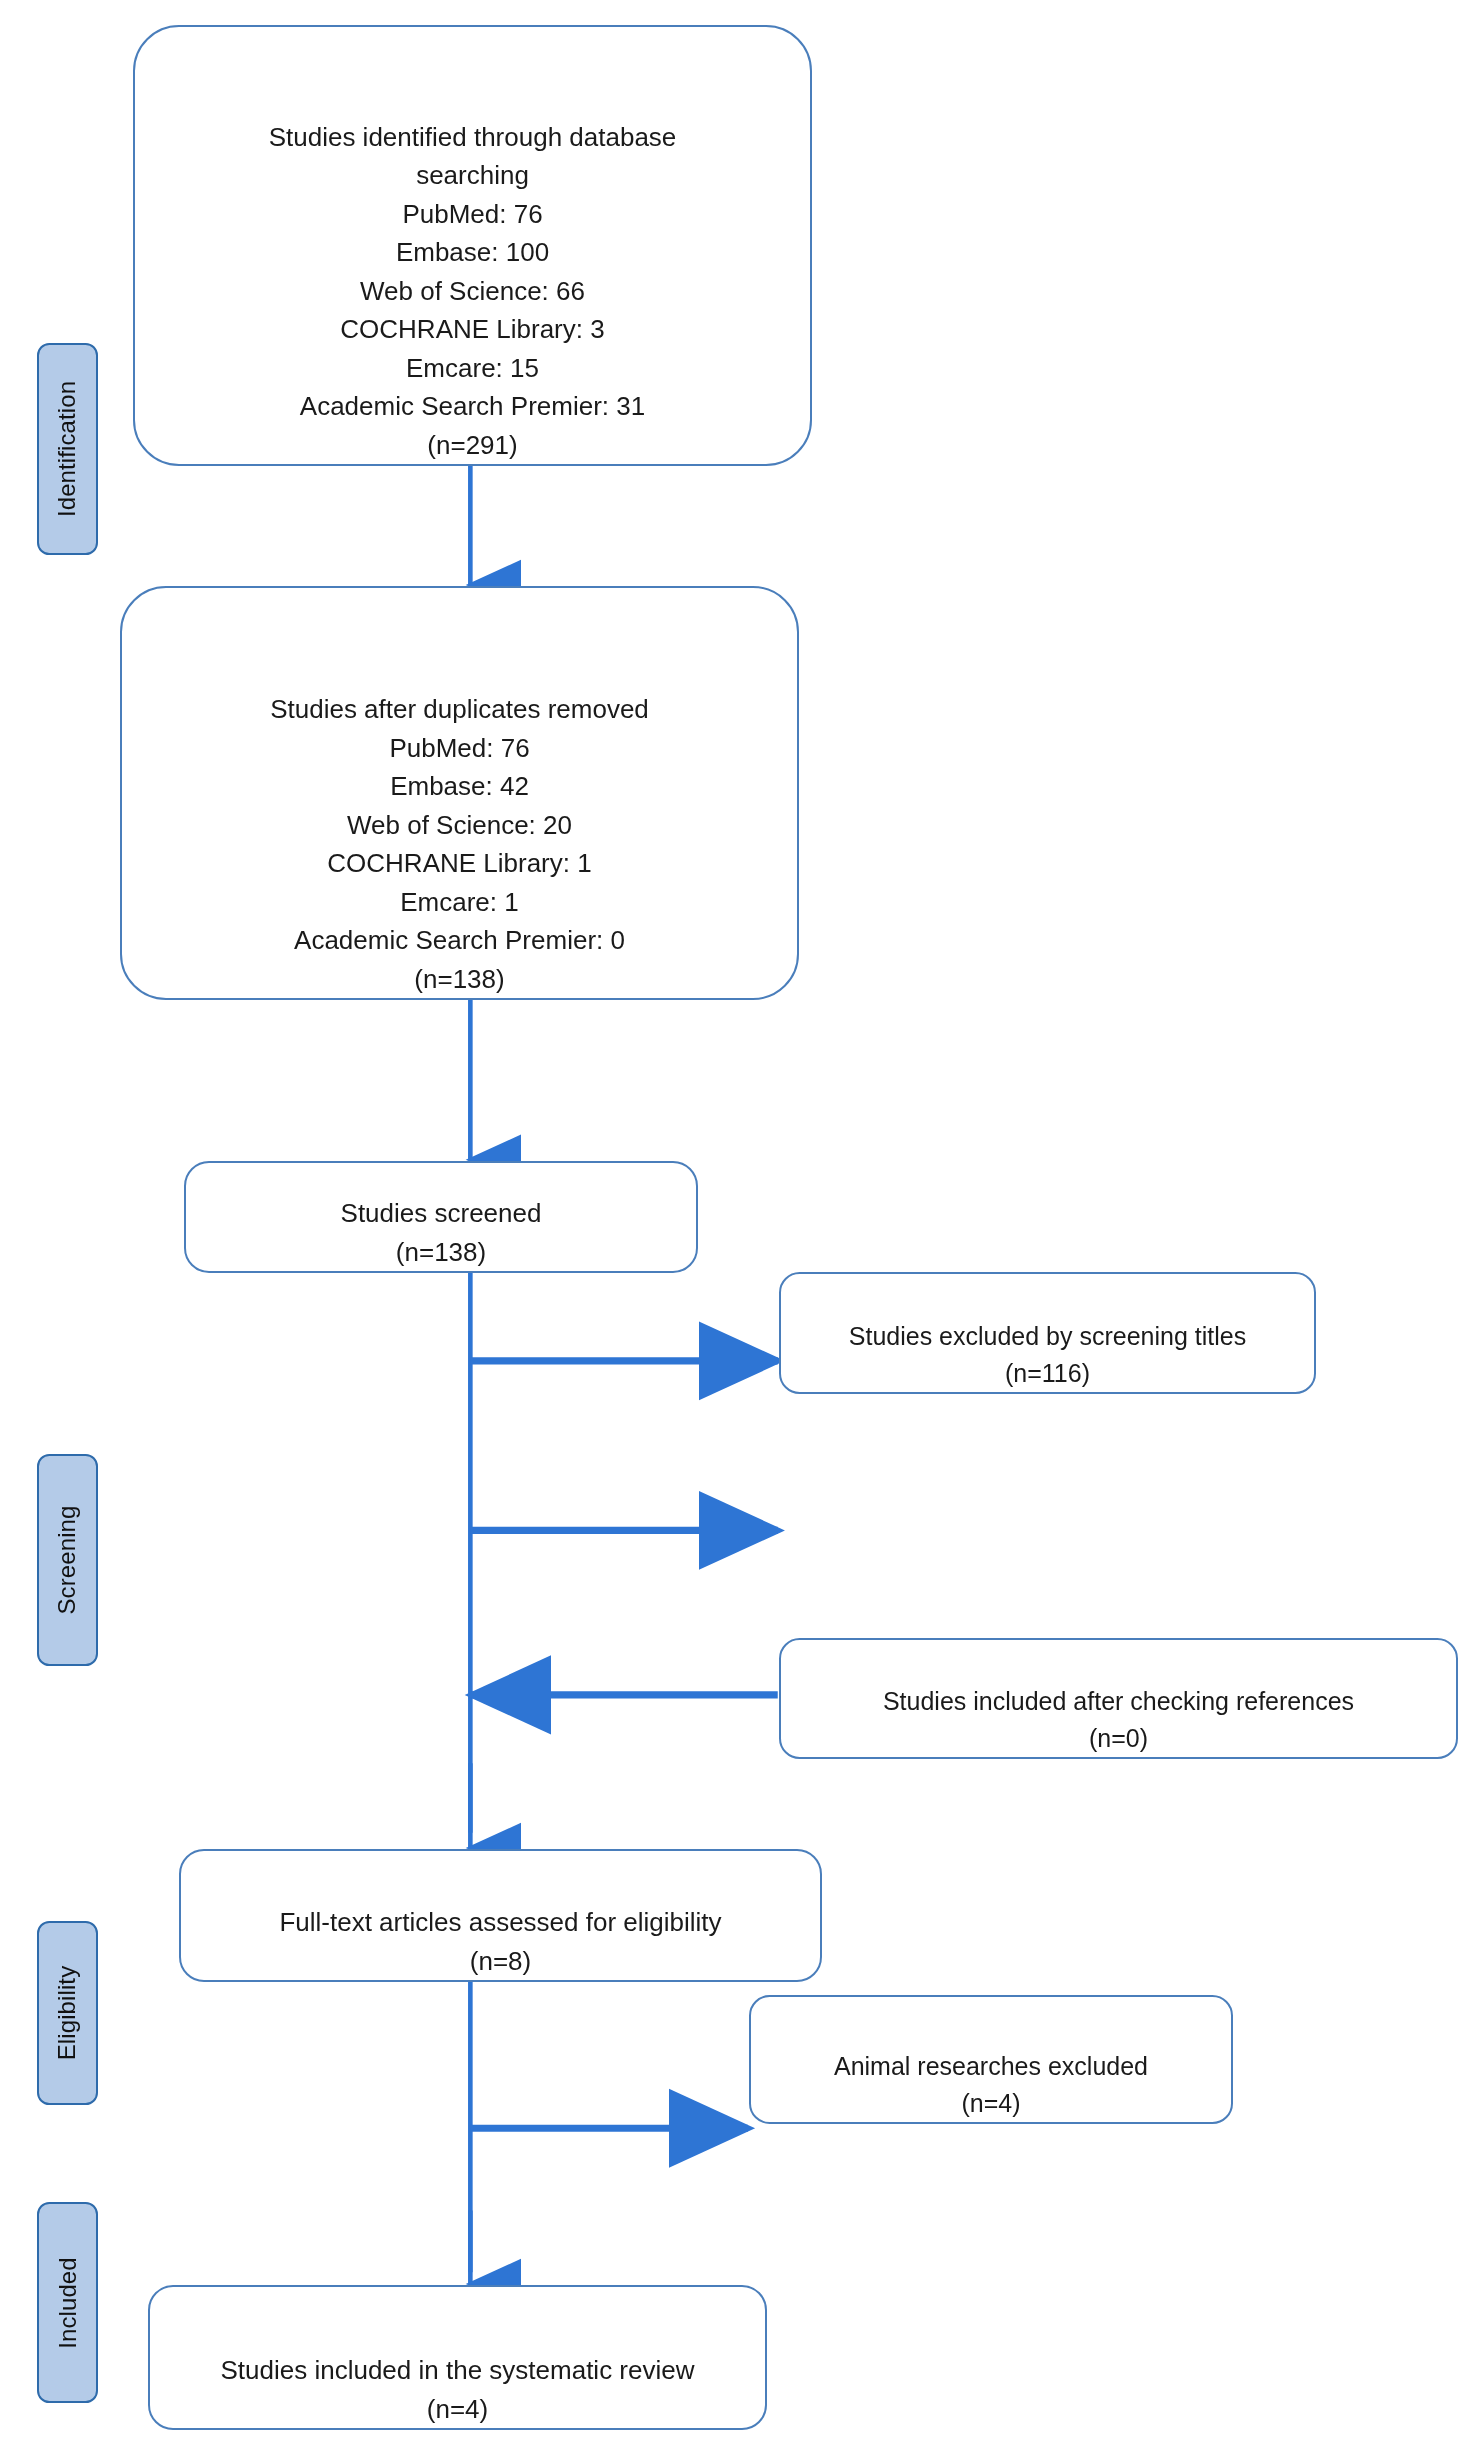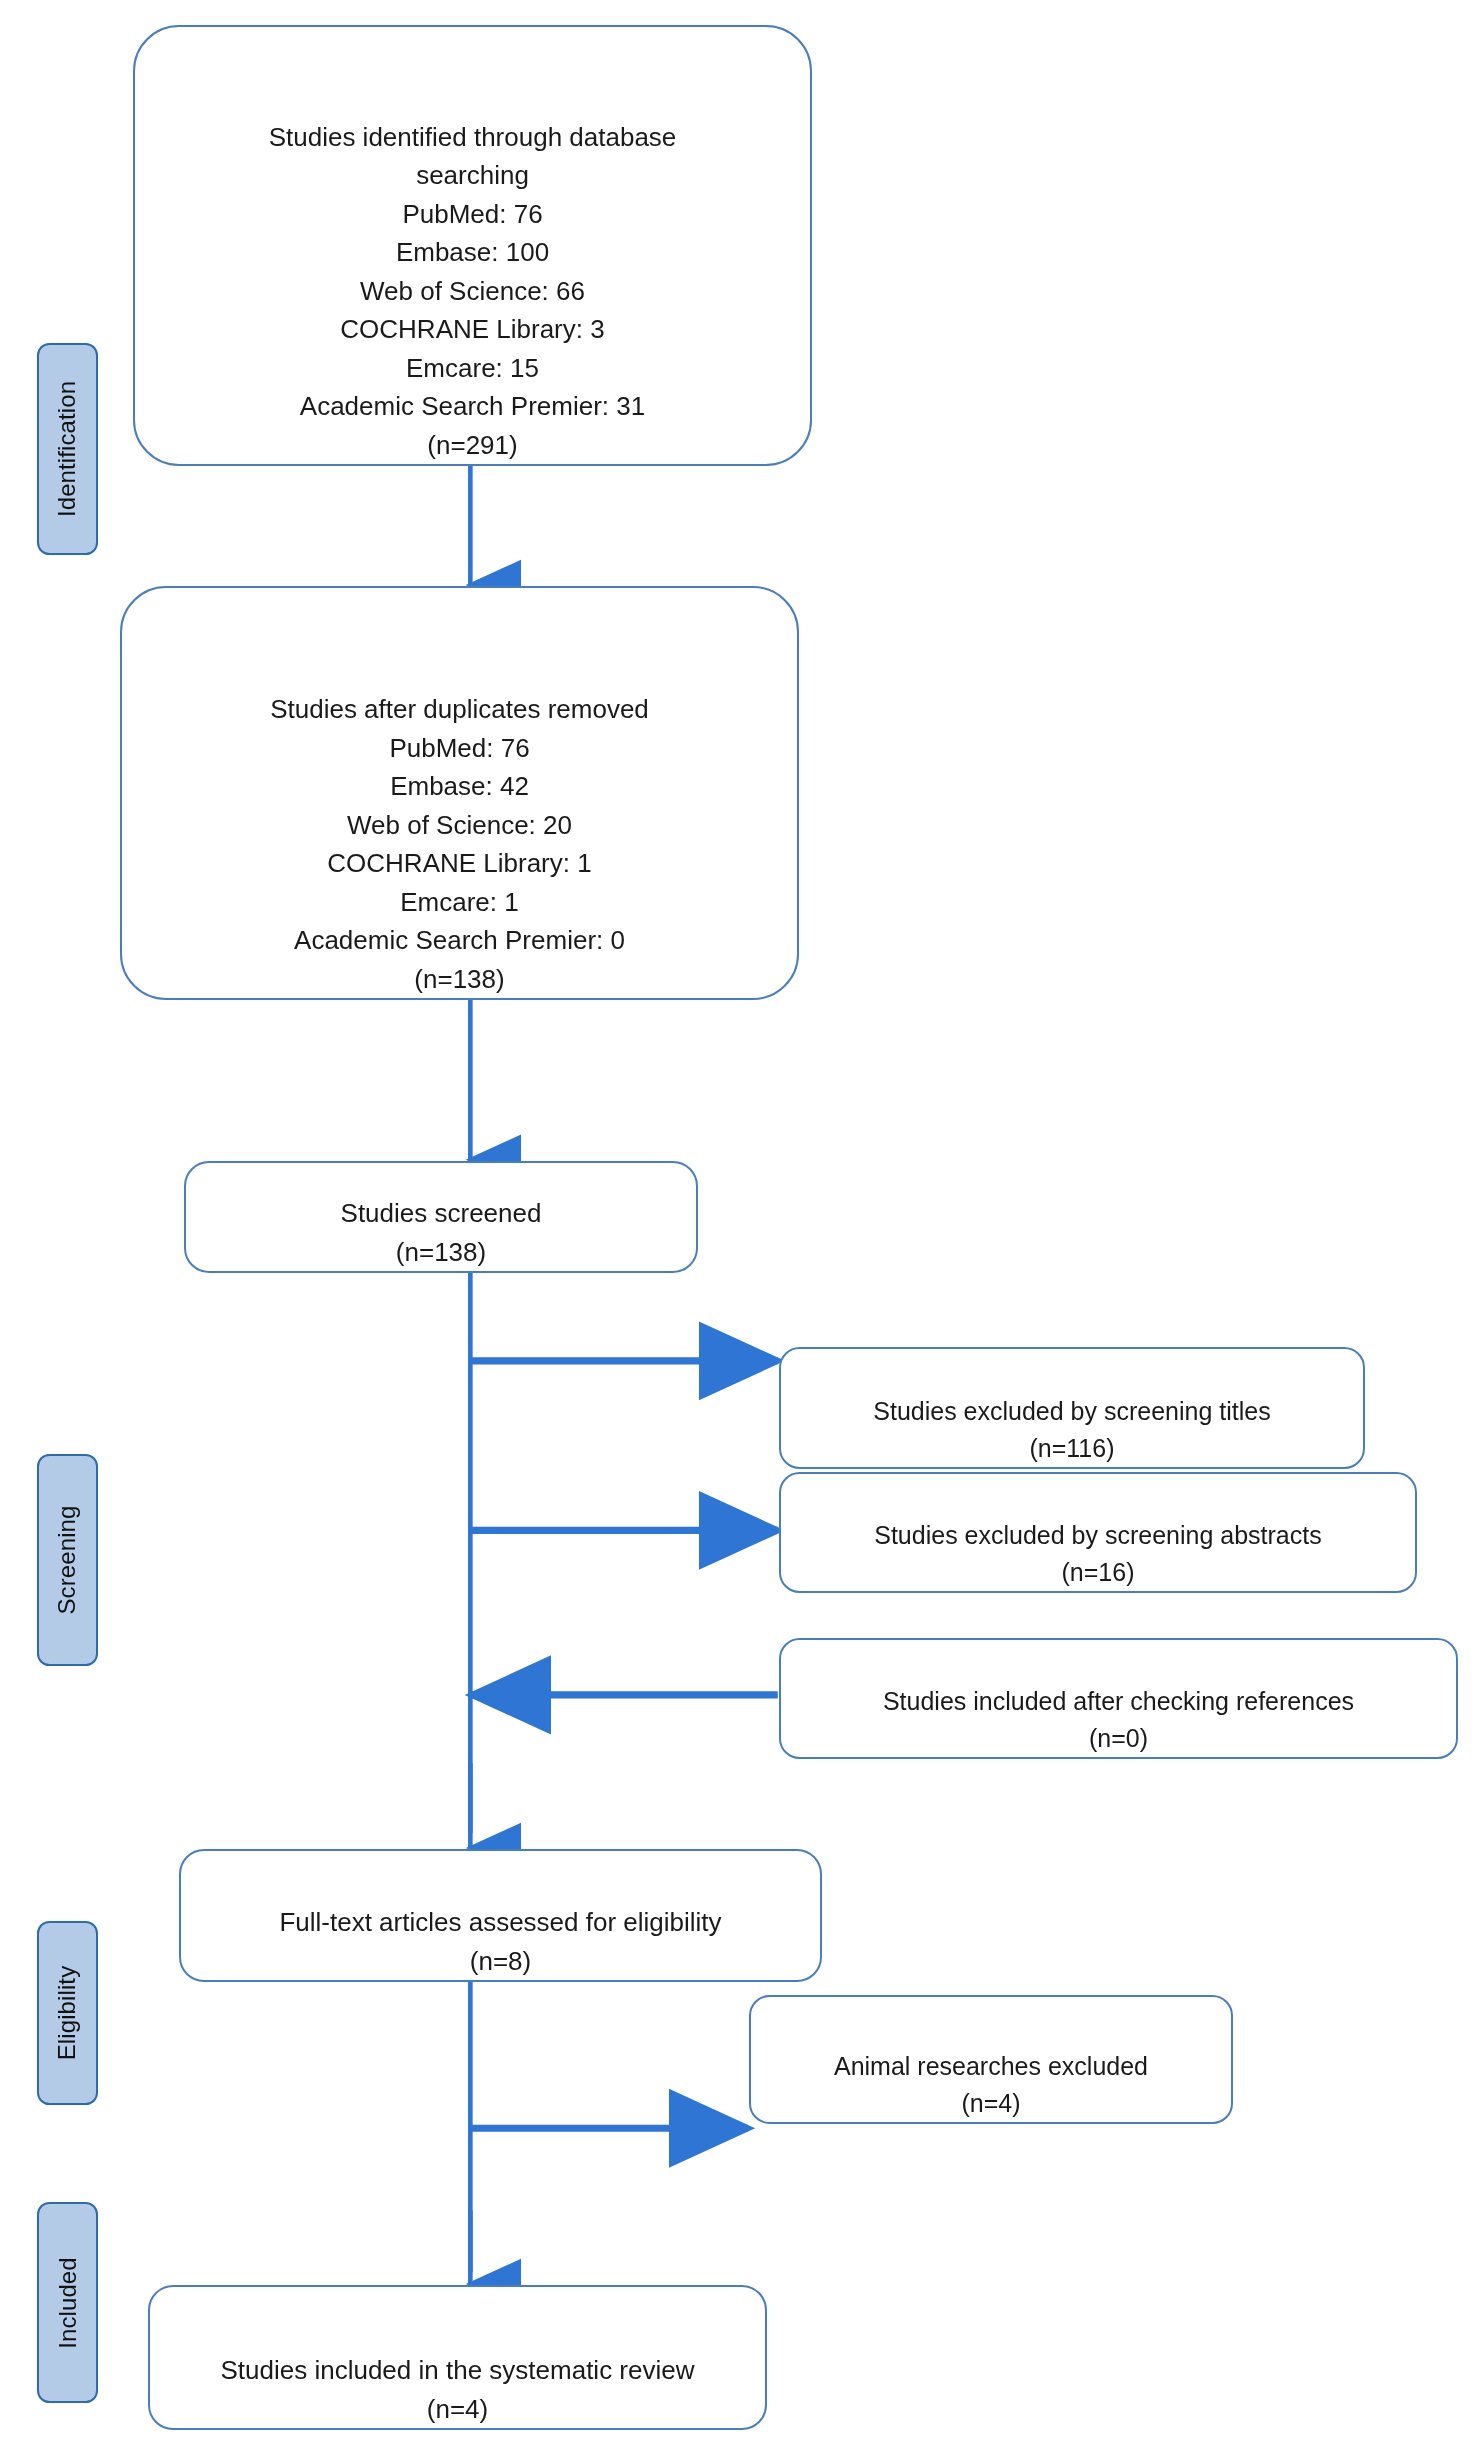--- a/index.html
+++ b/index.html
@@ -156,29 +156,25 @@
 Emcare: 1
 Academic Search Premier: 0
 (n=138)</div>
   </div>
 
   <div class="flow-box box-mid" style="left:184px; top:1161px; width:514px; height:112px;">
     <div class="box-text">Studies screened
 (n=138)</div>
   </div>
 
-  <div class="flow-box box-side" style="left:779px; top:1347px; width:586px; height:122px;">
+  <div class="flow-box box-side" style="left:779px; top:1272px; width:537px; height:122px;">
     <div class="box-text">Studies excluded by screening titles
 (n=116)</div>
   </div>
 
-  <div class="flow-box box-side" style="left:779px; top:1472px; width:638px; height:121px;">
-    <div class="box-text">Studies excluded by screening abstracts
-(n=16)</div>
-  </div>
 
   <div class="flow-box box-side" style="left:779px; top:1638px; width:679px; height:121px;">
     <div class="box-text">Studies included after checking references
 (n=0)</div>
   </div>
 
   <div class="flow-box box-mid" style="left:179px; top:1849px; width:643px; height:133px;">
     <div class="box-text">Full-text articles assessed for eligibility
 (n=8)</div>
   </div>

